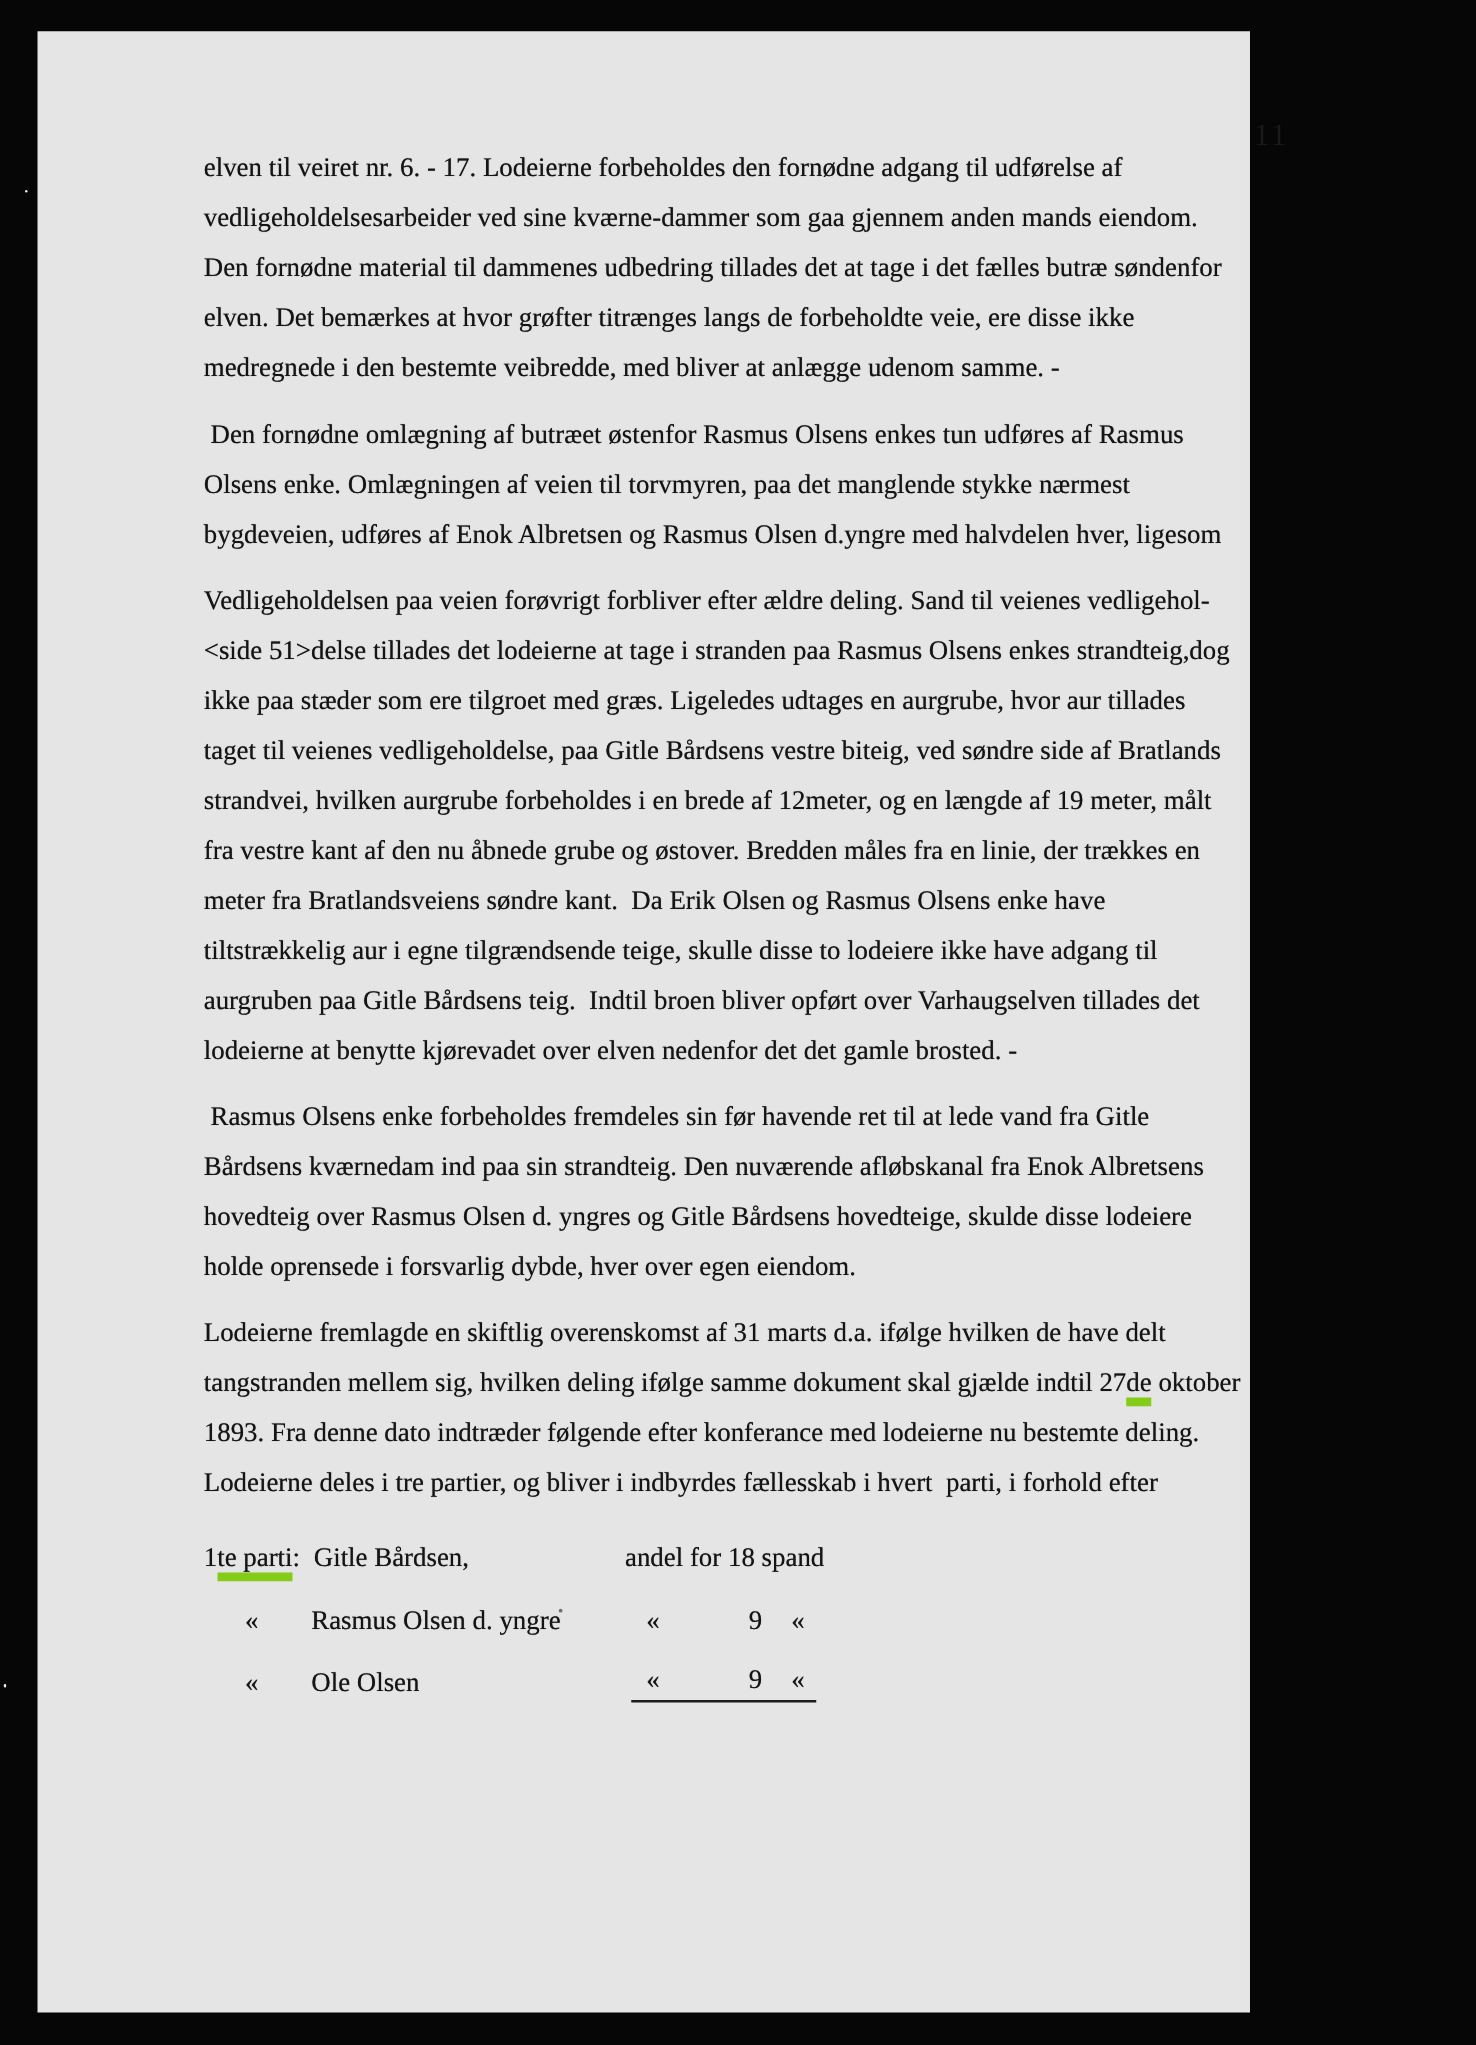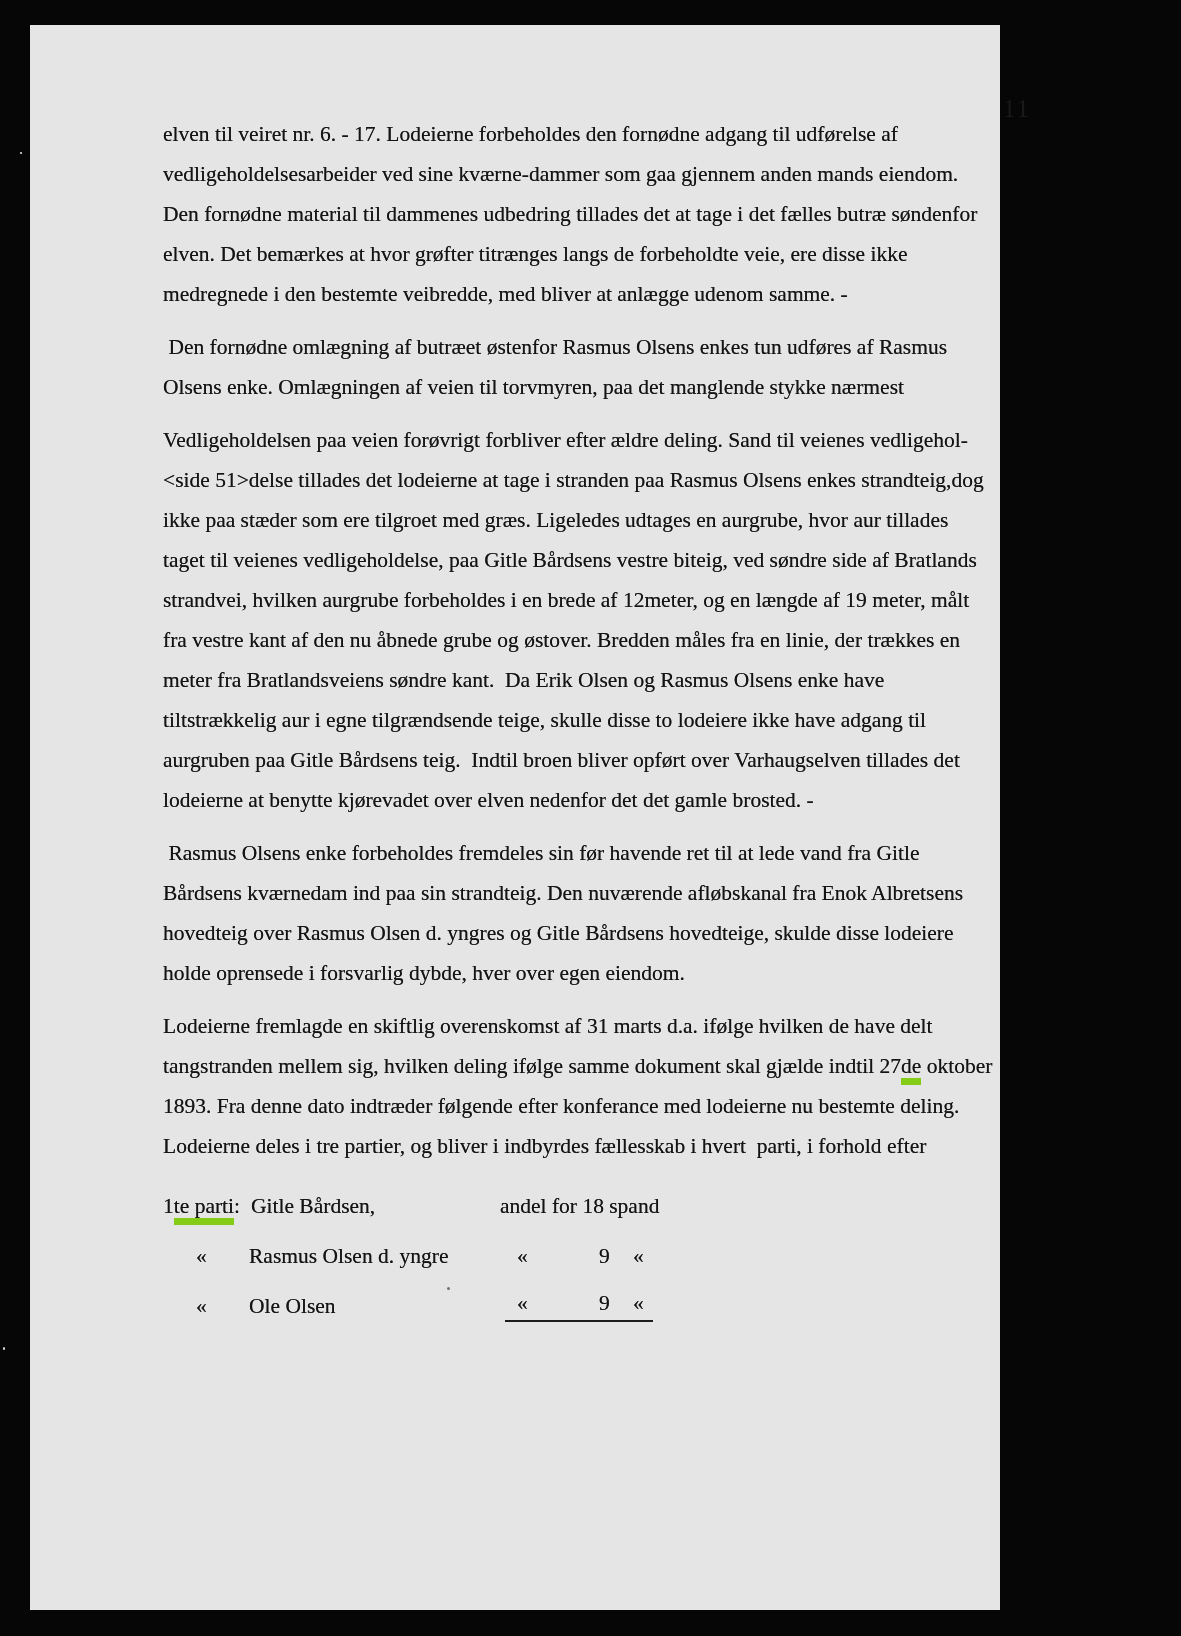--- a/index.html
+++ b/index.html
@@ -70,20 +70,21 @@
       <div class="ln">elven til veiret nr. 6. - 17. Lodeierne forbeholdes den fornødne adgang til udførelse af</div>
       <div class="ln">vedligeholdelsesarbeider ved sine kværne-dammer som gaa gjennem anden mands eiendom.</div>
       <div class="ln">Den fornødne material til dammenes udbedring tillades det at tage i det fælles butræ søndenfor</div>
       <div class="ln">elven. Det bemærkes at hvor grøfter titrænges langs de forbeholdte veie, ere disse ikke</div>
       <div class="ln">medregnede i den bestemte veibredde, med bliver at anlægge udenom samme. -</div>
     </div>
 
     <div class="para">
       <div class="ln"> Den fornødne omlægning af butræet østenfor Rasmus Olsens enkes tun udføres af Rasmus</div>
       <div class="ln">Olsens enke. Omlægningen af veien til torvmyren, paa det manglende stykke nærmest</div>
+      <div class="ln">bygdeveien, udføres af Enok Albretsen og Rasmus Olsen d.yngre med halvdelen hver, ligesom</div>
     </div>
 
     <div class="para">
       <div class="ln">Vedligeholdelsen paa veien forøvrigt forbliver efter ældre deling. Sand til veienes vedligehol-</div>
       <div class="ln">&lt;side 51&gt;delse tillades det lodeierne at tage i stranden paa Rasmus Olsens enkes strandteig,dog</div>
       <div class="ln">ikke paa stæder som ere tilgroet med græs. Ligeledes udtages en aurgrube, hvor aur tillades</div>
       <div class="ln">taget til veienes vedligeholdelse, paa Gitle Bårdsens vestre biteig, ved søndre side af Bratlands</div>
       <div class="ln">strandvei, hvilken aurgrube forbeholdes i en brede af 12meter, og en længde af 19 meter, målt</div>
       <div class="ln">fra vestre kant af den nu åbnede grube og østover. Bredden måles fra en linie, der trækkes en</div>
       <div class="ln">meter fra Bratlandsveiens søndre kant.  Da Erik Olsen og Rasmus Olsens enke have</div>

